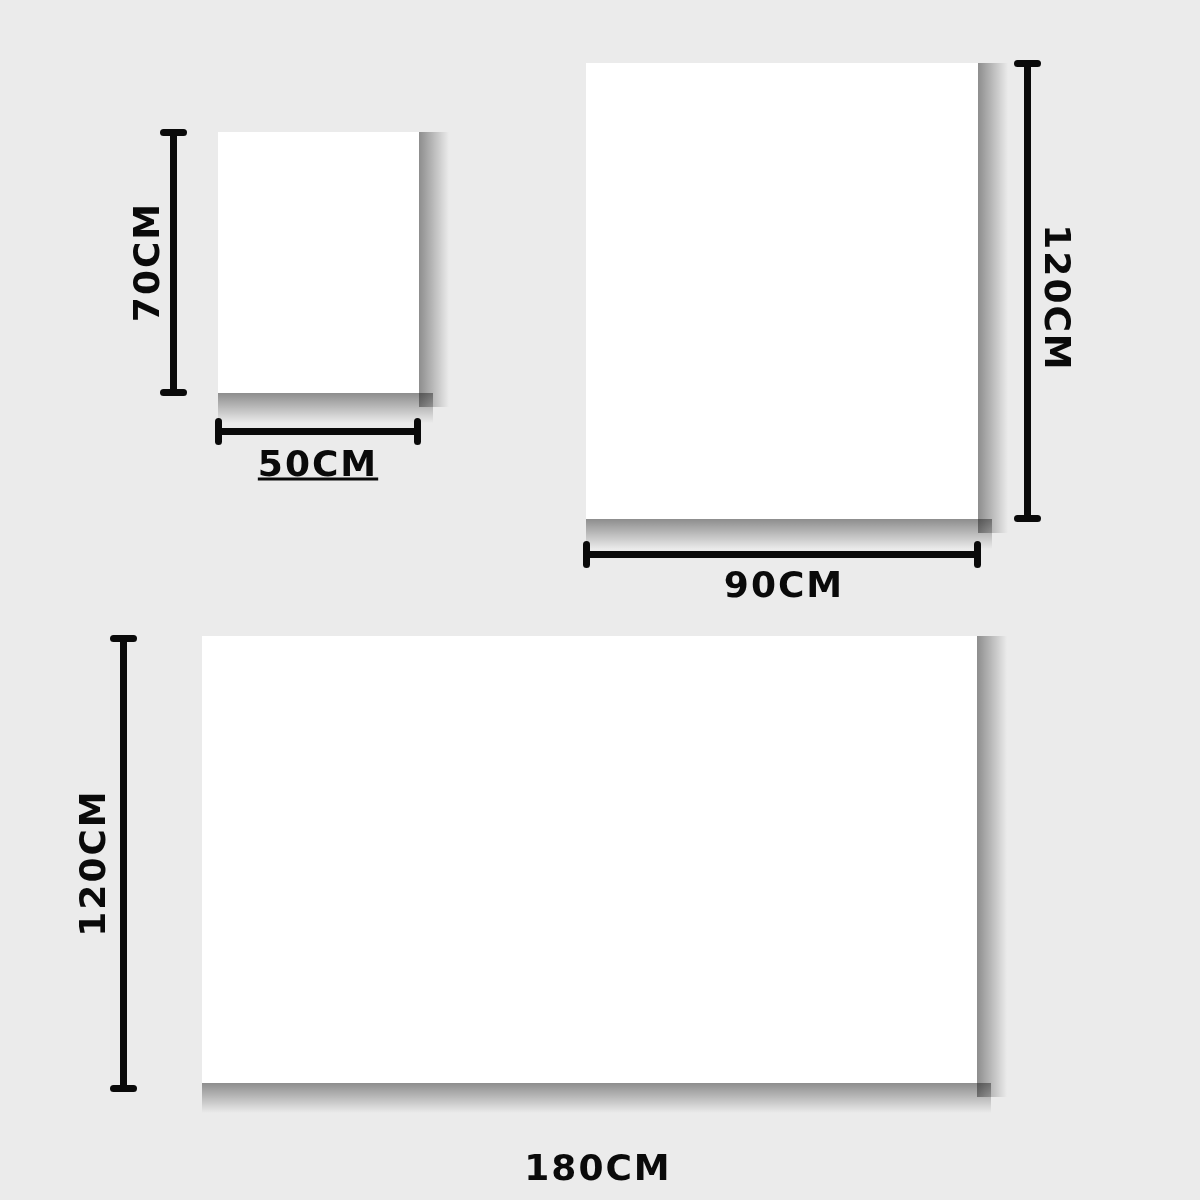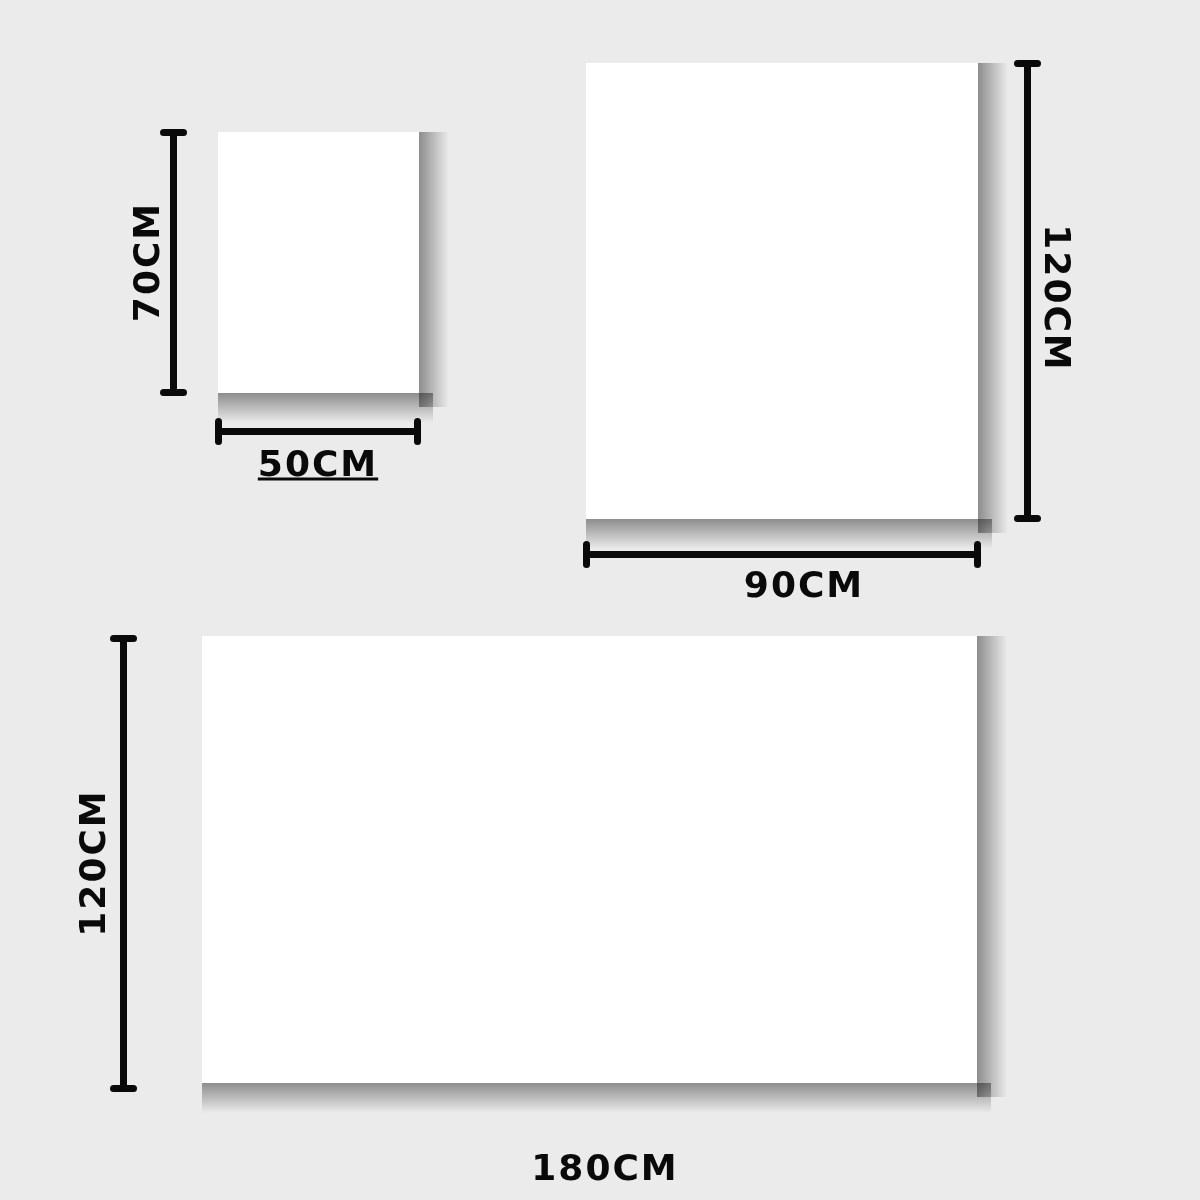--- a/index.html
+++ b/index.html
@@ -78,23 +78,23 @@
     letter-spacing: 2px;
     white-space: nowrap;
     transform: translate(-50%, -50%);
   }
   .dim-label.rot-ccw { transform: translate(-50%, -50%) rotate(-90deg); }
   .dim-label.rot-cw  { transform: translate(-50%, -50%) rotate(90deg); }
 
   .label-small-h  { left:  146px; top:  262px; }
   .label-small-w  { left:  318px; top:  463px; text-decoration: underline; }
   .label-medium-h { left: 1057px; top:  298px; }
-  .label-medium-w { left:  804px; top:  584px; }
+  .label-medium-w { left:  784px; top:  584px; }
   .label-large-h  { left:   92px; top:  863px; }
-  .label-large-w  { left:  598px; top: 1167px; margin-left: 7px; }
+  .label-large-w  { left:  598px; top: 1167px; }
 </style>
 </head>
 <body>
 
 <div class="canvas">
 
   <div class="rect rect-small"></div>
   <div class="dim-line v vline-small"></div>
   <div class="dim-label rot-ccw label-small-h">70CM</div>
   <div class="dim-line h hline-small"></div>

